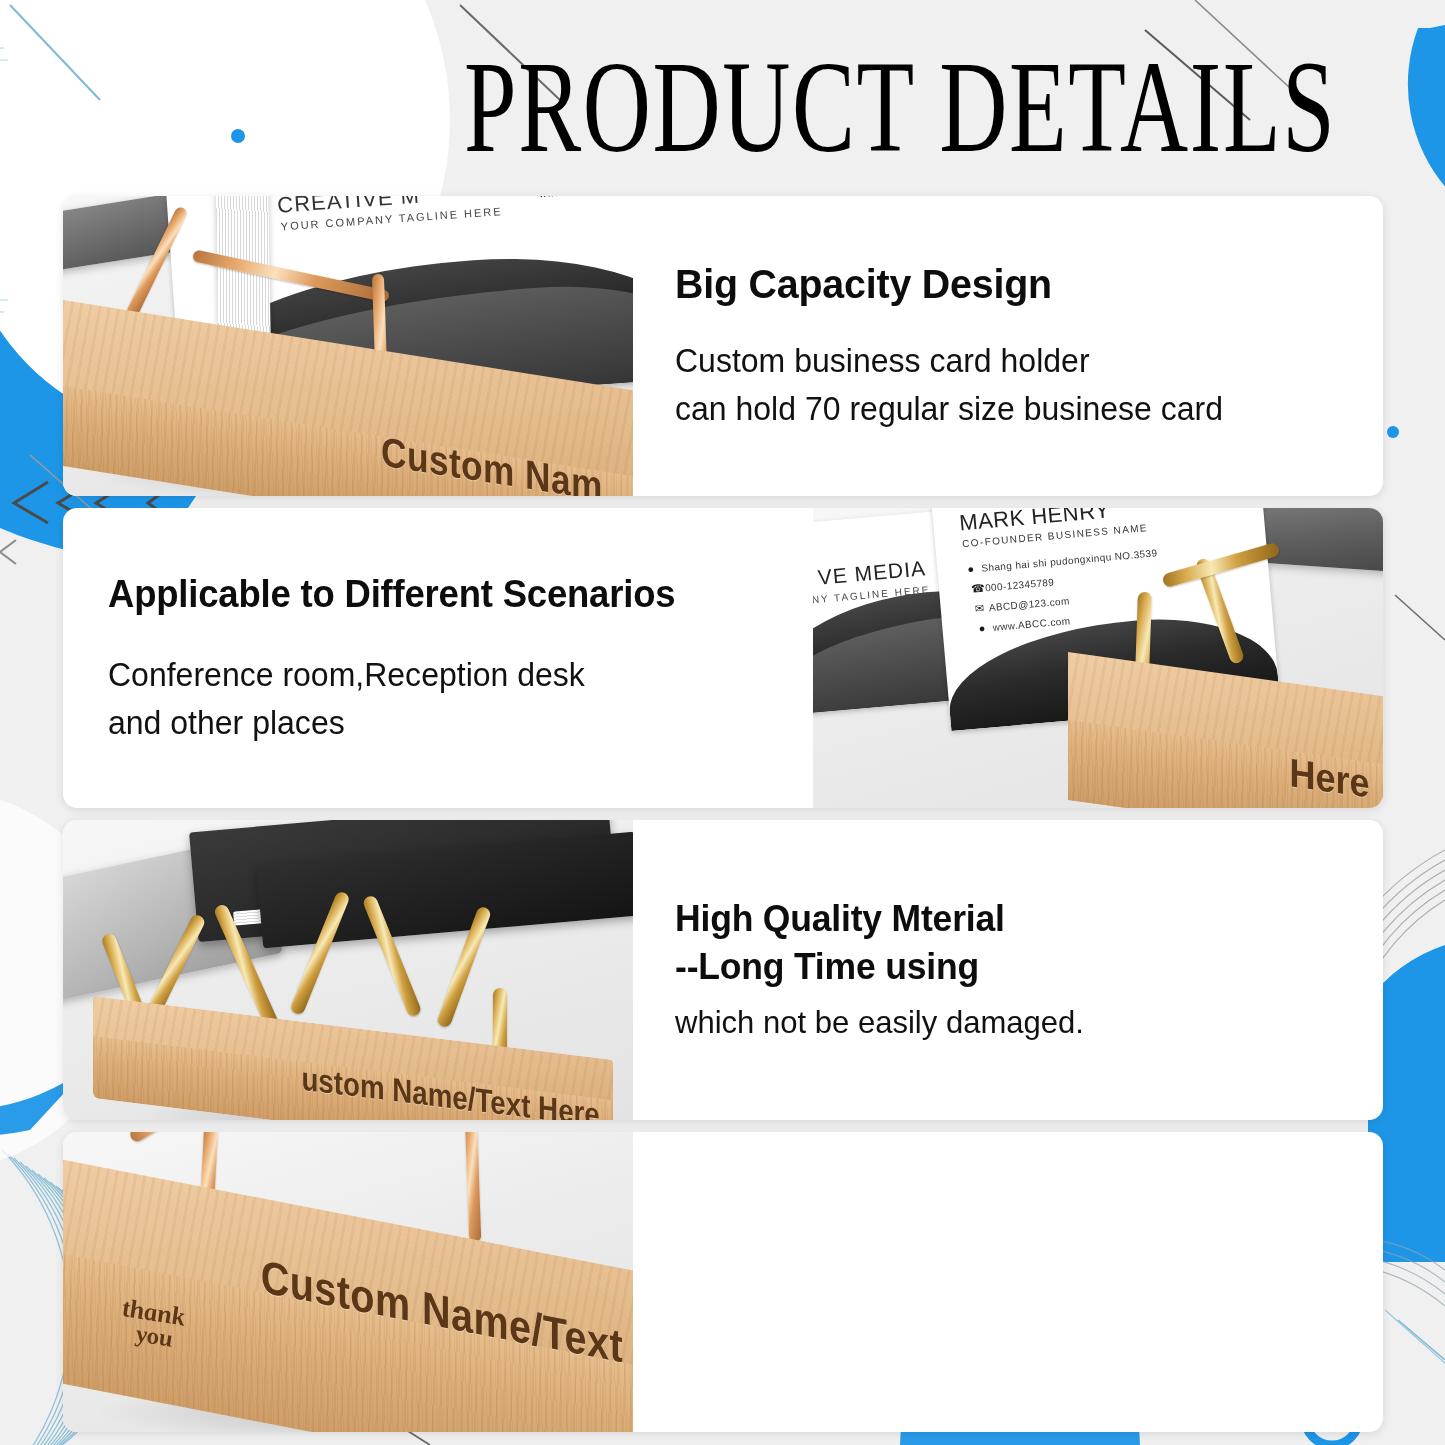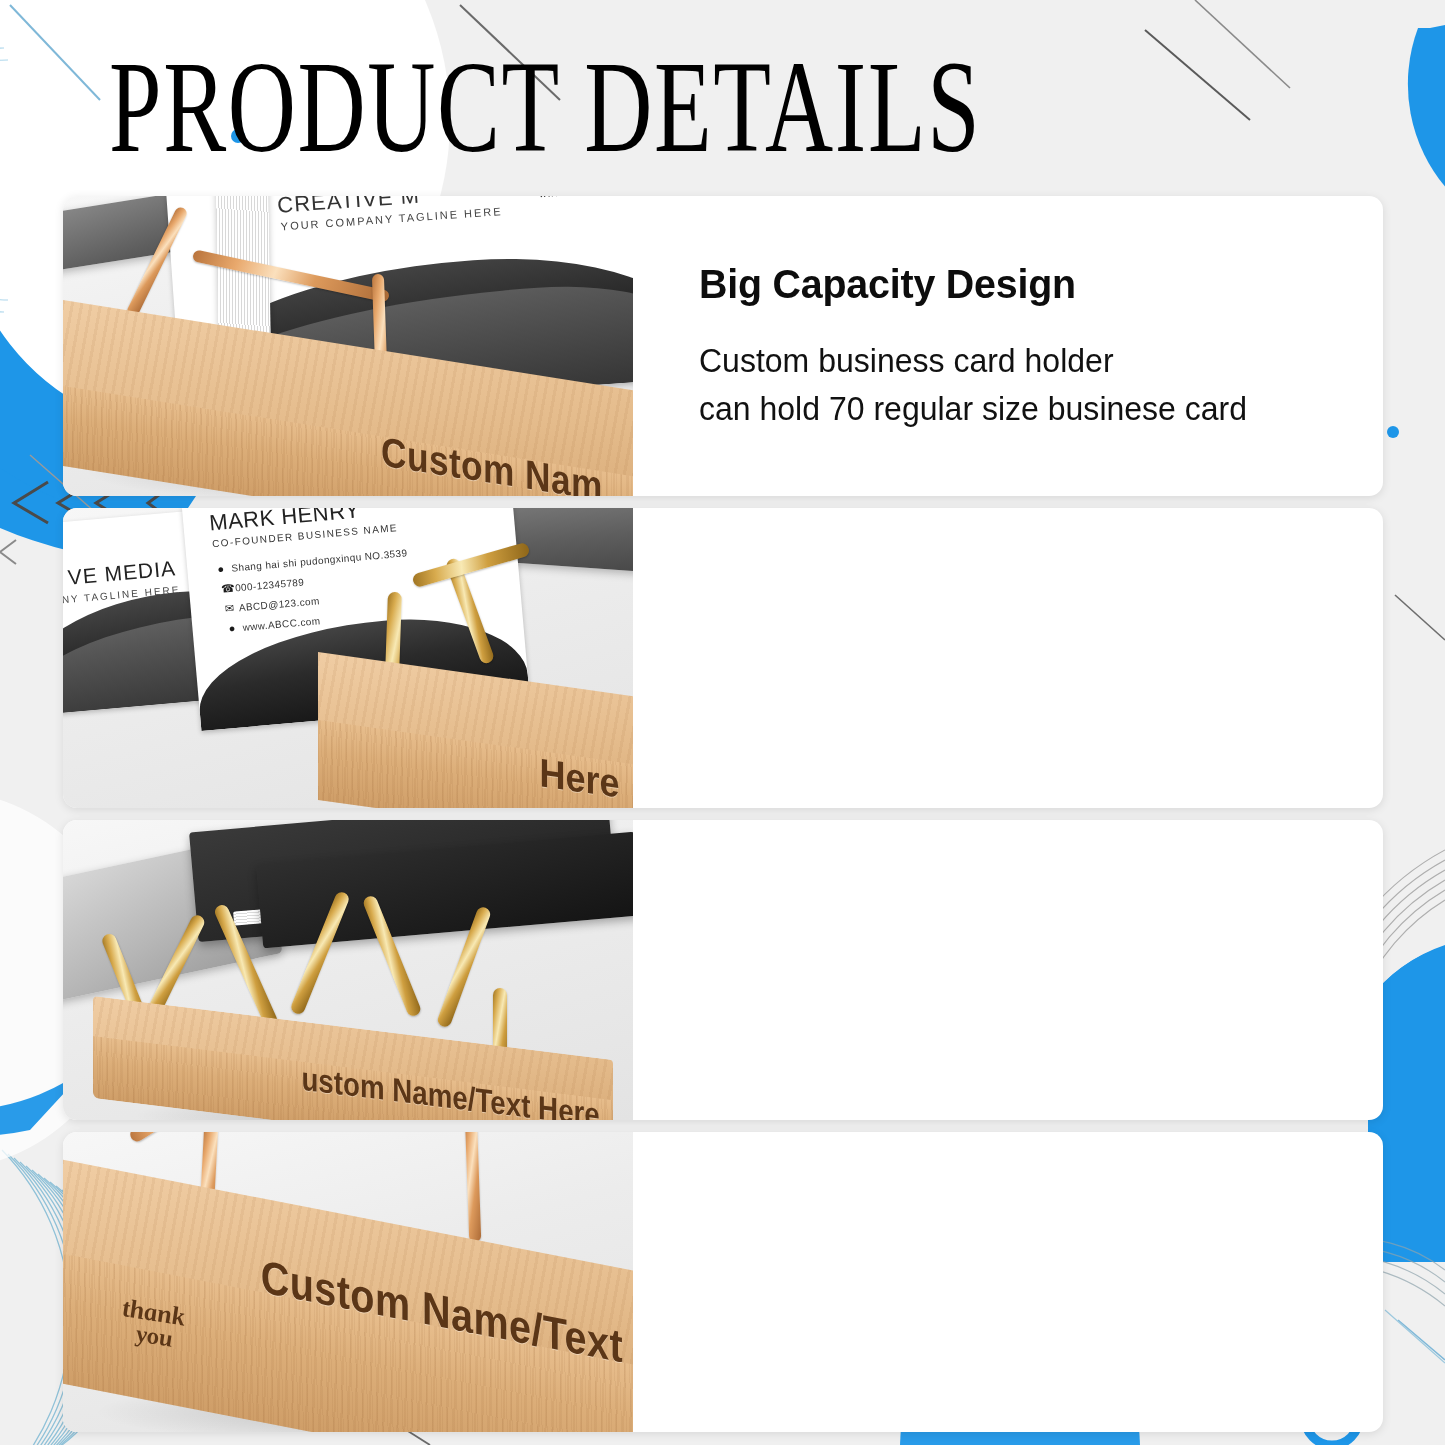--- a/index.html
+++ b/index.html
@@ -11,21 +11,21 @@
     overflow:hidden;
   }
 
   
   .bg { position:absolute; inset:0; overflow:hidden; z-index:0; }
   .bg svg { position:absolute; inset:0; }
 
   
   .title-wrap {
     position:absolute; left:0; top:40px; width:1445px; height:130px;
-    z-index:3; text-align:left;
+    z-index:3; text-align:right;
   }
   .title {
     font-family:"Liberation Serif", serif;
     font-weight:400;
     font-size:118px;
     line-height:120px;
     letter-spacing:2px;
     color:#000;
     transform:scaleX(0.80) scaleY(1.12);
     transform-origin:center top;
@@ -49,21 +49,21 @@
 
   .photo { position:relative; overflow:hidden; flex:0 0 auto; height:100%; }
   .copy  { flex:1 1 auto; height:100%; display:flex; flex-direction:column;
            justify-content:center; }
 
   .panel.p1 .photo { width:570px; }
   .panel.p2 .photo { width:570px; order:2; }
   .panel.p3 .photo { width:570px; }
   .panel.p4 .photo { width:570px; order:2; }
 
-  .panel.p1 .copy { padding-left:66px; padding-right:26px; }
+  .panel.p1 .copy { padding-left:42px; padding-right:26px; }
   .panel.p2 .copy { padding-left:45px; padding-right:26px; order:1; }
   .panel.p3 .copy { padding-left:42px; padding-right:26px; }
   .panel.p4 .copy { padding-left:45px; padding-right:26px; order:1; }
 
   .head {
     font-weight:bold; color:#0d0d0d;
     font-size:41px; line-height:49px;
     letter-spacing:-0.2px;
     transform:scaleX(0.96); transform-origin:left center;
     white-space:pre-line;
@@ -355,20 +355,25 @@
       <div class="wire-gold" style="left:400px; top:48px; width:14px; height:110px; transform:rotate(-20deg); border-radius:7px;"></div>
       <div class="wire-gold" style="left:348px; top:50px; width:120px; height:14px; transform:rotate(-16deg); border-radius:7px;"></div>
       <div class="wire-gold" style="left:322px; top:84px; width:14px; height:170px; transform:rotate(2deg); border-radius:7px;"></div>
 
       <div class="soft-shadow" style="left:250px; top:248px; width:350px; height:56px;"></div>
       <div class="wood-top" style="left:255px; top:172px; width:400px; height:100px; transform:skewY(8deg);"></div>
       <div class="wood" style="left:255px; top:240px; width:400px; height:80px; transform:skewY(8deg);"></div>
       <div class="engrave" style="left:472px; top:248px; font-size:40px; transform:skewY(8deg) scaleX(0.9);">Here</div>
     </div>
   </div>
+  <div class="copy">
+    <div class="head">Applicable to Different Scenarios</div>
+    <div class="body">Conference room,Reception desk
+and other places</div>
+  </div>
 </div>
 
 <div class="panel p3">
   <div class="photo">
     <div class="scene">
       <div class="backdrop-grey"></div>
 
       <div class="laptop" style="left:-40px; top:40px; width:250px; height:120px; transform:rotate(-12deg); border-radius:5px;
            background:linear-gradient(160deg,#dcdcdc,#b6b6b6 60%,#9a9a9a);"></div>
 
@@ -385,20 +390,25 @@
       <div class="wire-gold" style="left:394px; top:84px; width:14px; height:126px; transform:rotate(20deg); border-radius:7px;"></div>
       <div class="wire-gold" style="left:90px; top:200px; width:14px; height:50px; border-radius:7px;"></div>
       <div class="wire-gold" style="left:430px; top:168px; width:14px; height:90px; border-radius:7px;"></div>
 
       <div class="soft-shadow" style="left:70px; top:275px; width:420px; height:42px;"></div>
       <div class="wood-top" style="left:30px; top:208px; width:520px; height:60px; transform:skewY(7deg); border-radius:4px;"></div>
       <div class="wood" style="left:30px; top:248px; width:520px; height:62px; transform:skewY(7deg); border-radius:0 0 6px 6px;"></div>
       <div class="engrave" style="left:210px; top:258px; font-size:33px; transform:skewY(7deg) scaleX(0.84);">ustom Name/Text Here</div>
     </div>
   </div>
+  <div class="copy">
+    <div class="head">High Quality Mterial
+--Long Time using</div>
+    <div class="body">which not be easily damaged.</div>
+  </div>
 </div>
 
 <div class="panel p4">
   <div class="photo">
     <div class="scene">
       <div class="backdrop-grey"></div>
 
       <div class="wire" style="left:60px; top:-30px; width:110px; height:14px; transform:rotate(-32deg); border-radius:7px;"></div>
       <div class="wire" style="left:138px; top:-10px; width:14px; height:130px; transform:rotate(3deg); border-radius:7px;"></div>
       <div class="wire" style="left:404px; top:-20px; width:12px; height:130px; transform:rotate(-2deg); border-radius:6px;"></div>

